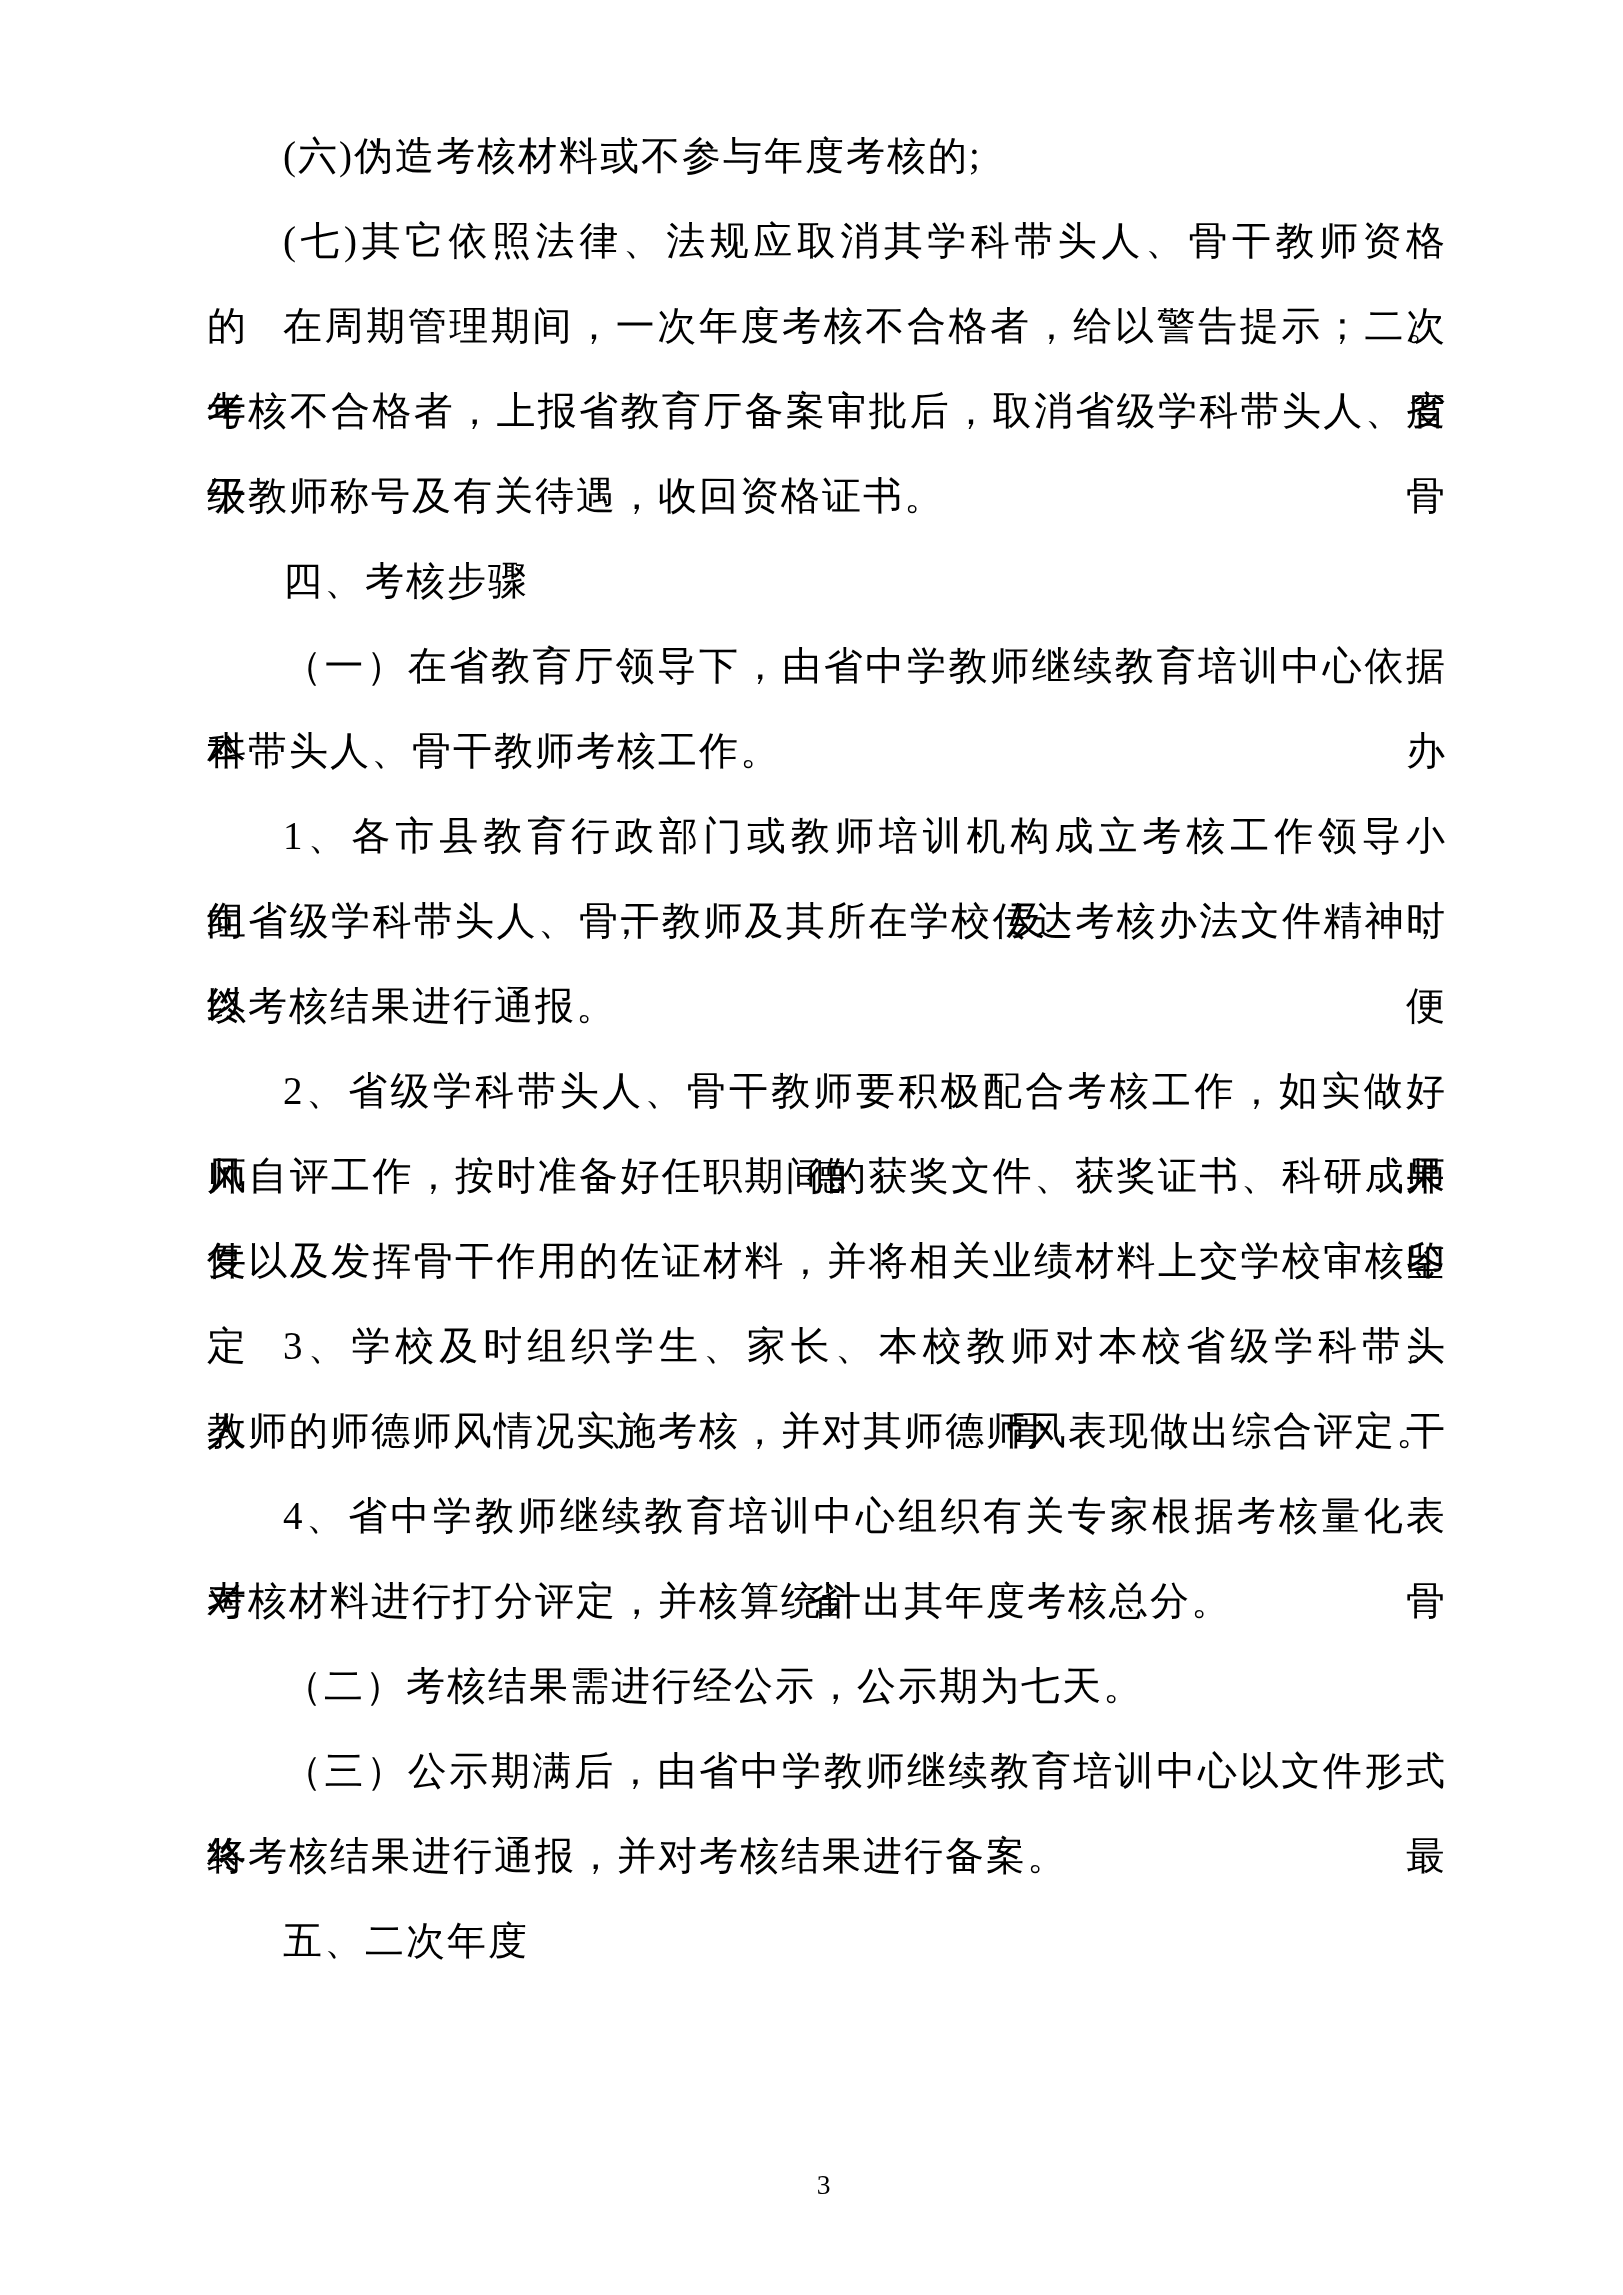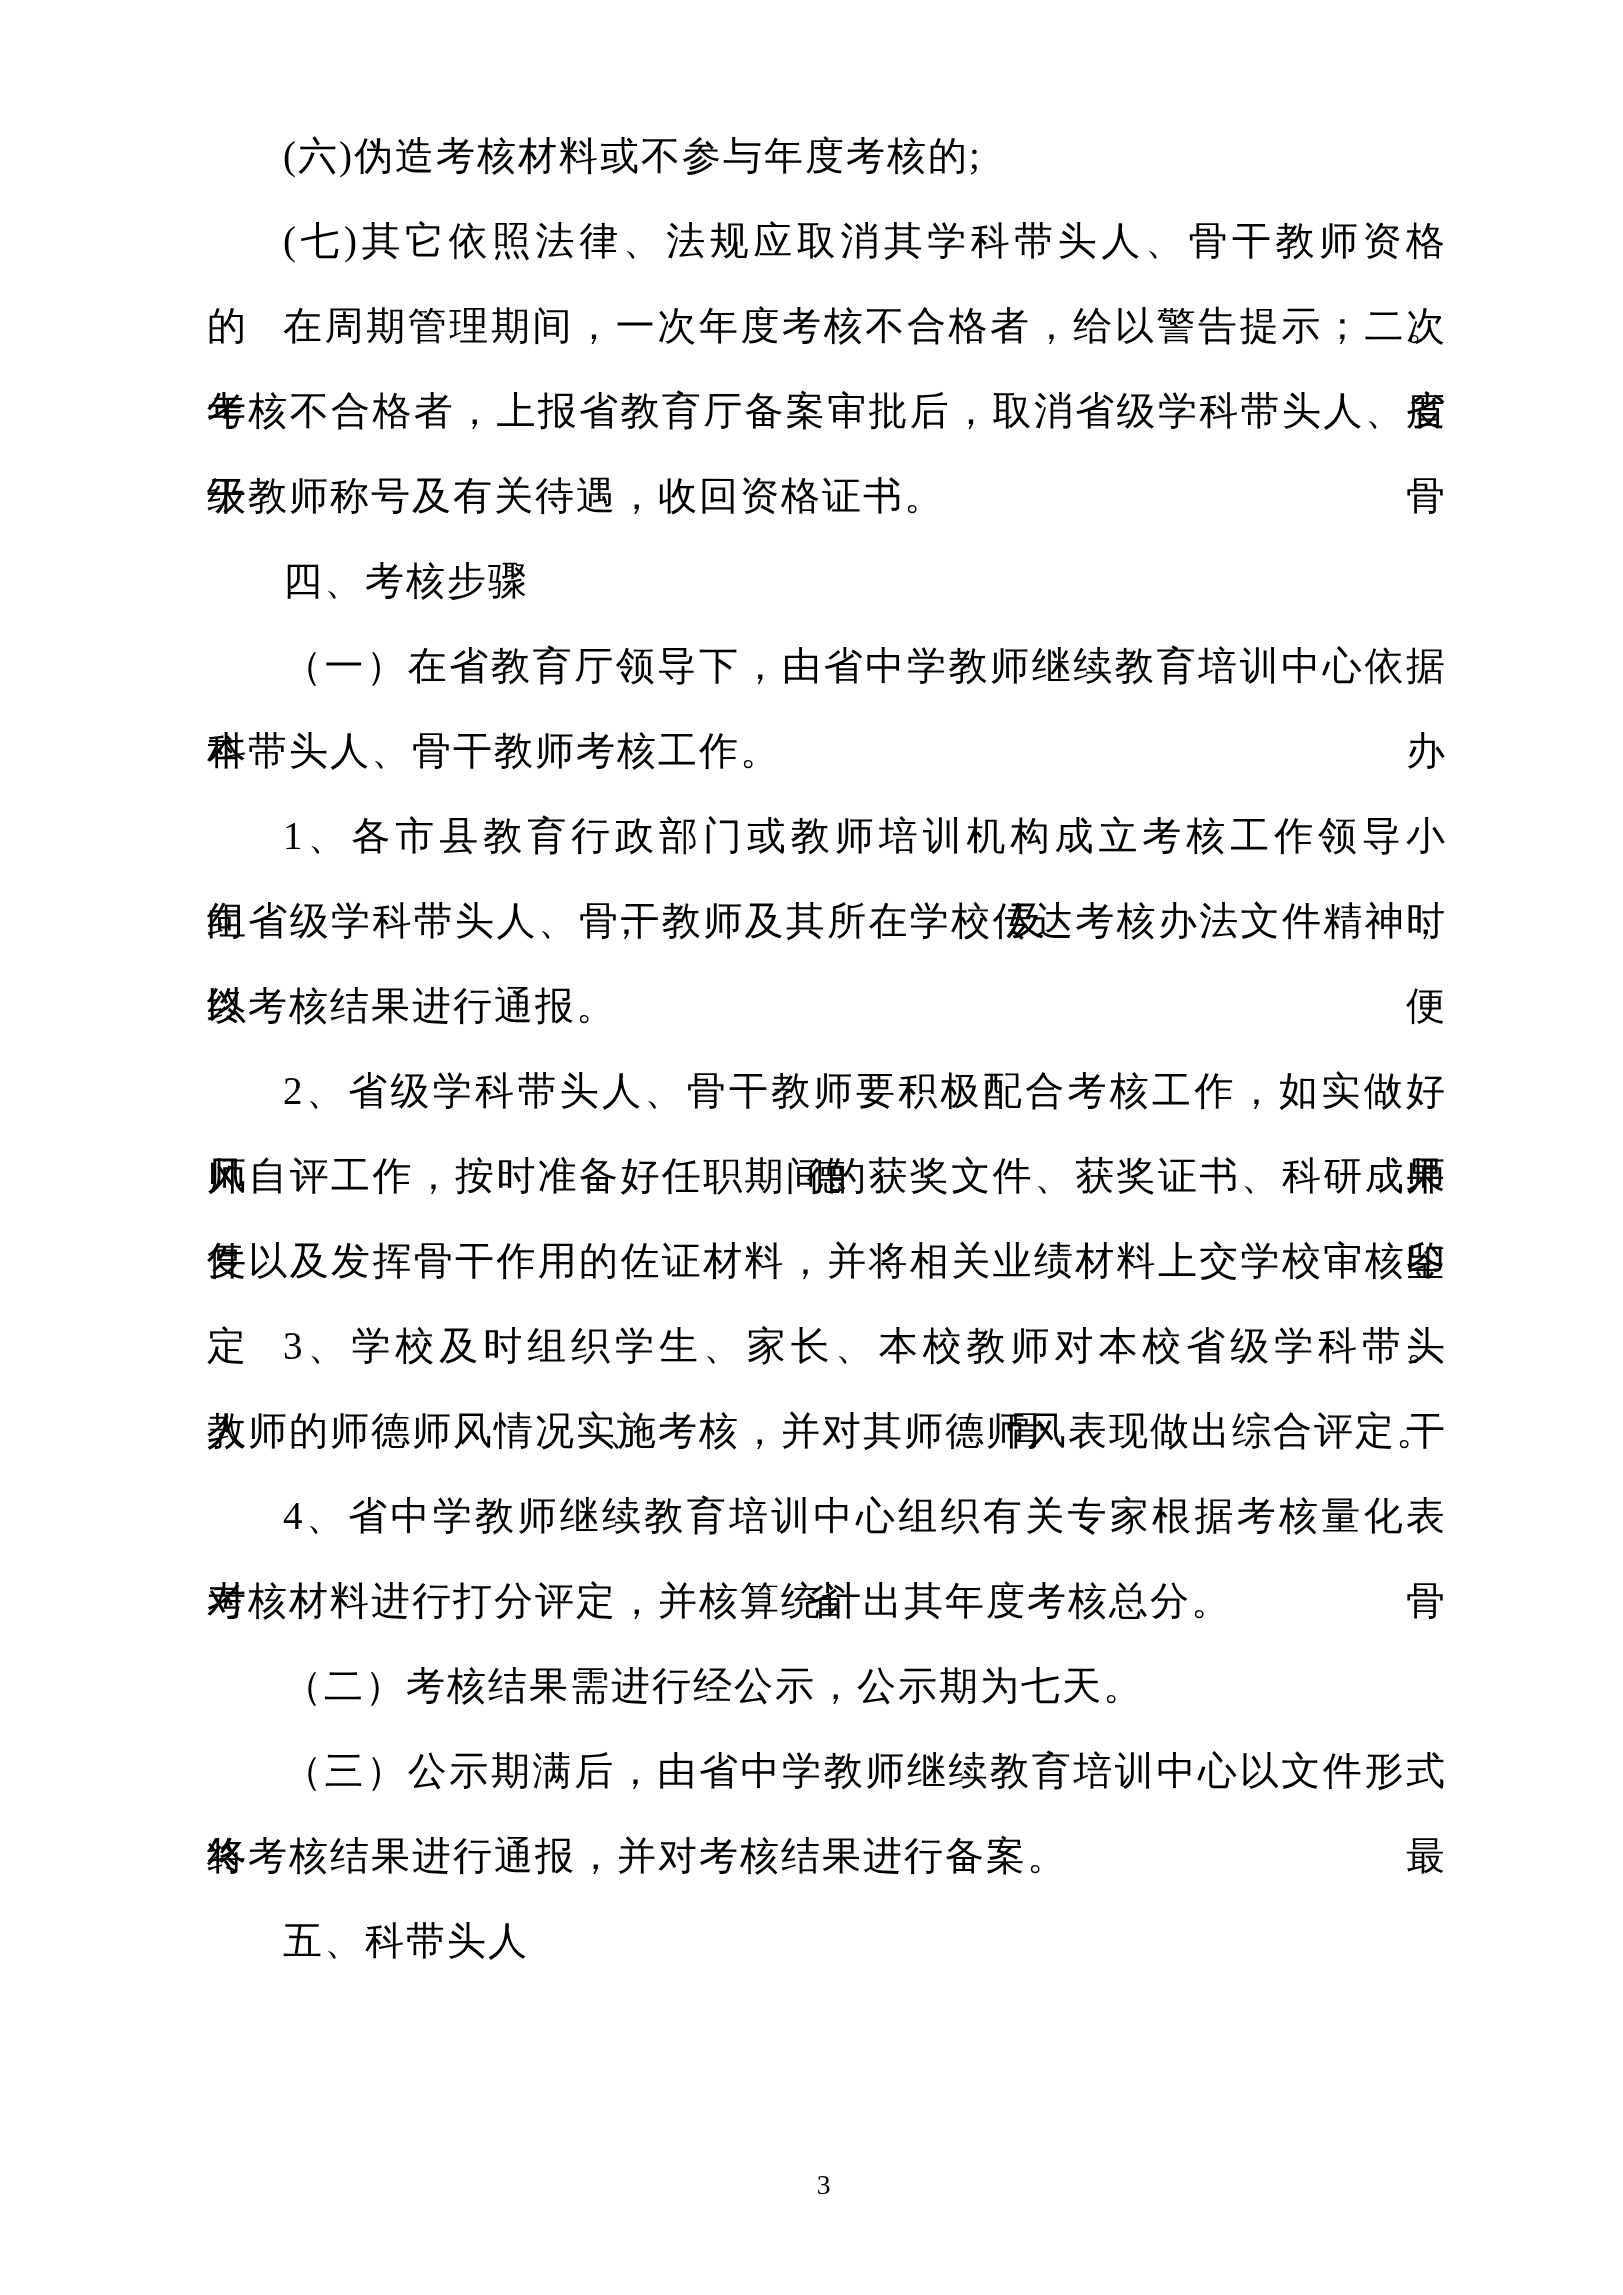--- a/index.html
+++ b/index.html
@@ -82,17 +82,17 @@
       <div class="line indent fill">2、省级学科带头人、骨干教师要积极配合考核工作，如实做好师德师</div>
       <div class="line fill">风自评工作，按时准备好任职期间的获奖文件、获奖证书、科研成果复印</div>
       <div class="line fill">件以及发挥骨干作用的佐证材料，并将相关业绩材料上交学校审核鉴定。</div>
       <div class="line indent fill">3、学校及时组织学生、家长、本校教师对本校省级学科带头人、骨干</div>
       <div class="line">教师的师德师风情况实施考核，并对其师德师风表现做出综合评定。</div>
       <div class="line indent fill">4、省中学教师继续教育培训中心组织有关专家根据考核量化表对省骨</div>
       <div class="line">考核材料进行打分评定，并核算统计出其年度考核总分。</div>
       <div class="line indent">（二）考核结果需进行经公示，公示期为七天。</div>
       <div class="line indent fill">（三）公示期满后，由省中学教师继续教育培训中心以文件形式将最</div>
       <div class="line">终考核结果进行通报，并对考核结果进行备案。</div>
-      <div class="line heading">五、科带头人</div>
+      <div class="line heading">五、二次年度</div>
     </div>
   <div class="page-number">3</div>
 </div>
 
 
 </body></html>

